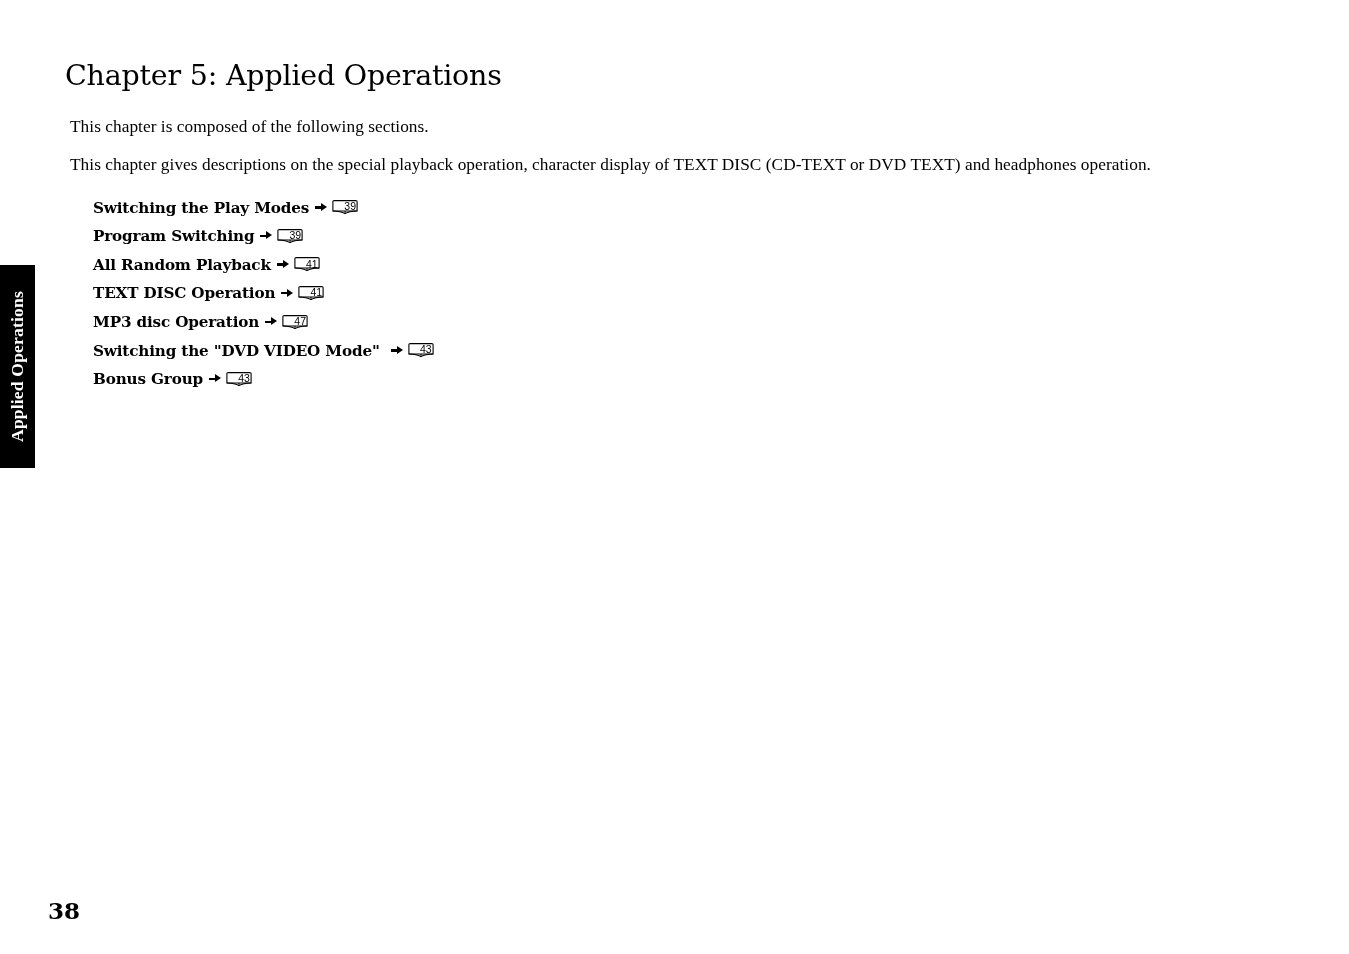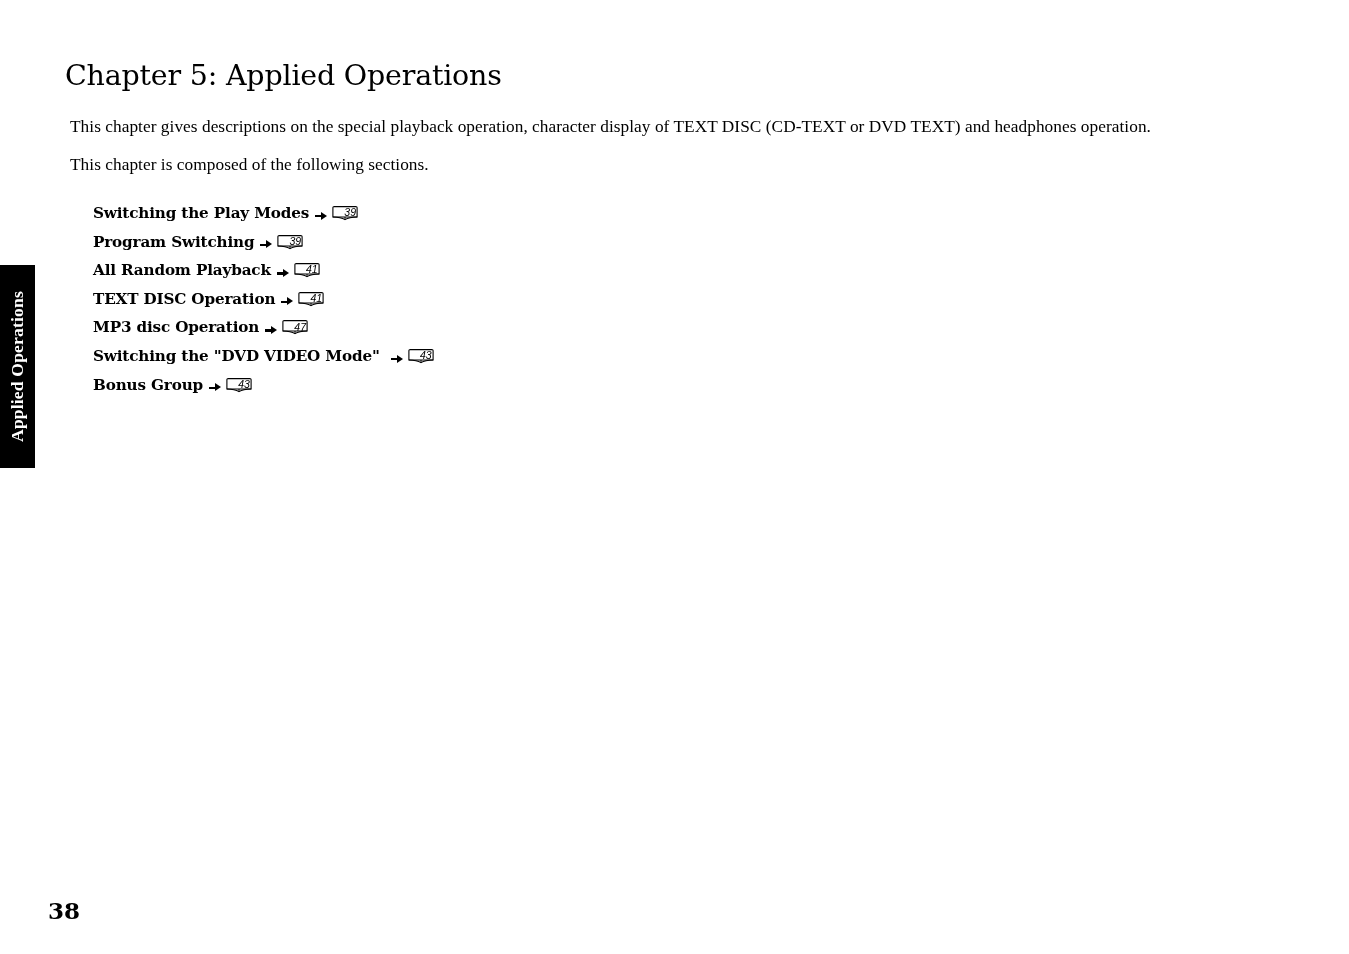--- a/index.html
+++ b/index.html
@@ -72,21 +72,21 @@
 
   
   .section-list {
     list-style: none;
     margin: 14px 0 0 0;
     padding: 0 0 0 28px;
   }
 
   .section-item {
     display: flex;
-    align-items: flex-end;
+    align-items: center;
     height: 28.6px;
     font-family: "DejaVu Serif", "Liberation Serif", serif;
     font-weight: bold;
     font-size: 15.2px;
     white-space: pre;
   }
 
   .section-label {
     letter-spacing: -0.15px;
   }
@@ -125,21 +125,20 @@
   
   .book-ref {
     position: relative;
     display: inline-flex;
     align-items: center;
     justify-content: center;
     width: 36px;
     height: 17px;
     flex: 0 0 auto;
     margin-left: 1px;
-    font-style: italic;
   }
 
   .book-ref svg {
     position: absolute;
     left: 0;
     top: 0;
     width: 26px;
     height: 17px;
   }
 
@@ -173,22 +172,22 @@
 
   <div class="side-tab">
     <span class="side-tab-label">Applied Operations</span>
   </div>
 
   <div class="content">
 
     <h1 class="page-title">Chapter 5: Applied Operations</h1>
 
     <div class="intro">
+      <p>This chapter is composed of the following sections.</p>
       <p>This chapter gives descriptions on the special playback operation, character display of TEXT DISC (CD-TEXT or DVD TEXT) and headphones operation.</p>
-      <p>This chapter is composed of the following sections.</p>
     </div>
 
     <ul class="section-list" id="section-list">
         <li class="section-item"><span class="section-label">Switching the Play Modes</span><span class="ref-arrow"></span><span class="book-ref"><svg viewBox="0 0 26 17" xmlns="http://www.w3.org/2000/svg" aria-hidden="true">
               <path d="M2.2 1.6 H23.8 A1.3 1.3 0 0 1 25.1 2.9 V12.0 H0.9 V2.9 A1.3 1.3 0 0 1 2.2 1.6 Z" fill="#ffffff" stroke="#000000" stroke-width="1.1"></path>
               <path d="M0.9 12.0 C4.2 12.0 9.5 12.4 13 14.6 C16.5 12.4 21.8 12.0 25.1 12.0" fill="none" stroke="#000000" stroke-width="1.1"></path>
               <path d="M13 14.6 V12.0" fill="none" stroke="#000000" stroke-width="1"></path>
             </svg><span class="book-ref-num">39</span></span></li>
         <li class="section-item"><span class="section-label">Program Switching</span><span class="ref-arrow"></span><span class="book-ref"><svg viewBox="0 0 26 17" xmlns="http://www.w3.org/2000/svg" aria-hidden="true">
               <path d="M2.2 1.6 H23.8 A1.3 1.3 0 0 1 25.1 2.9 V12.0 H0.9 V2.9 A1.3 1.3 0 0 1 2.2 1.6 Z" fill="#ffffff" stroke="#000000" stroke-width="1.1"></path>

